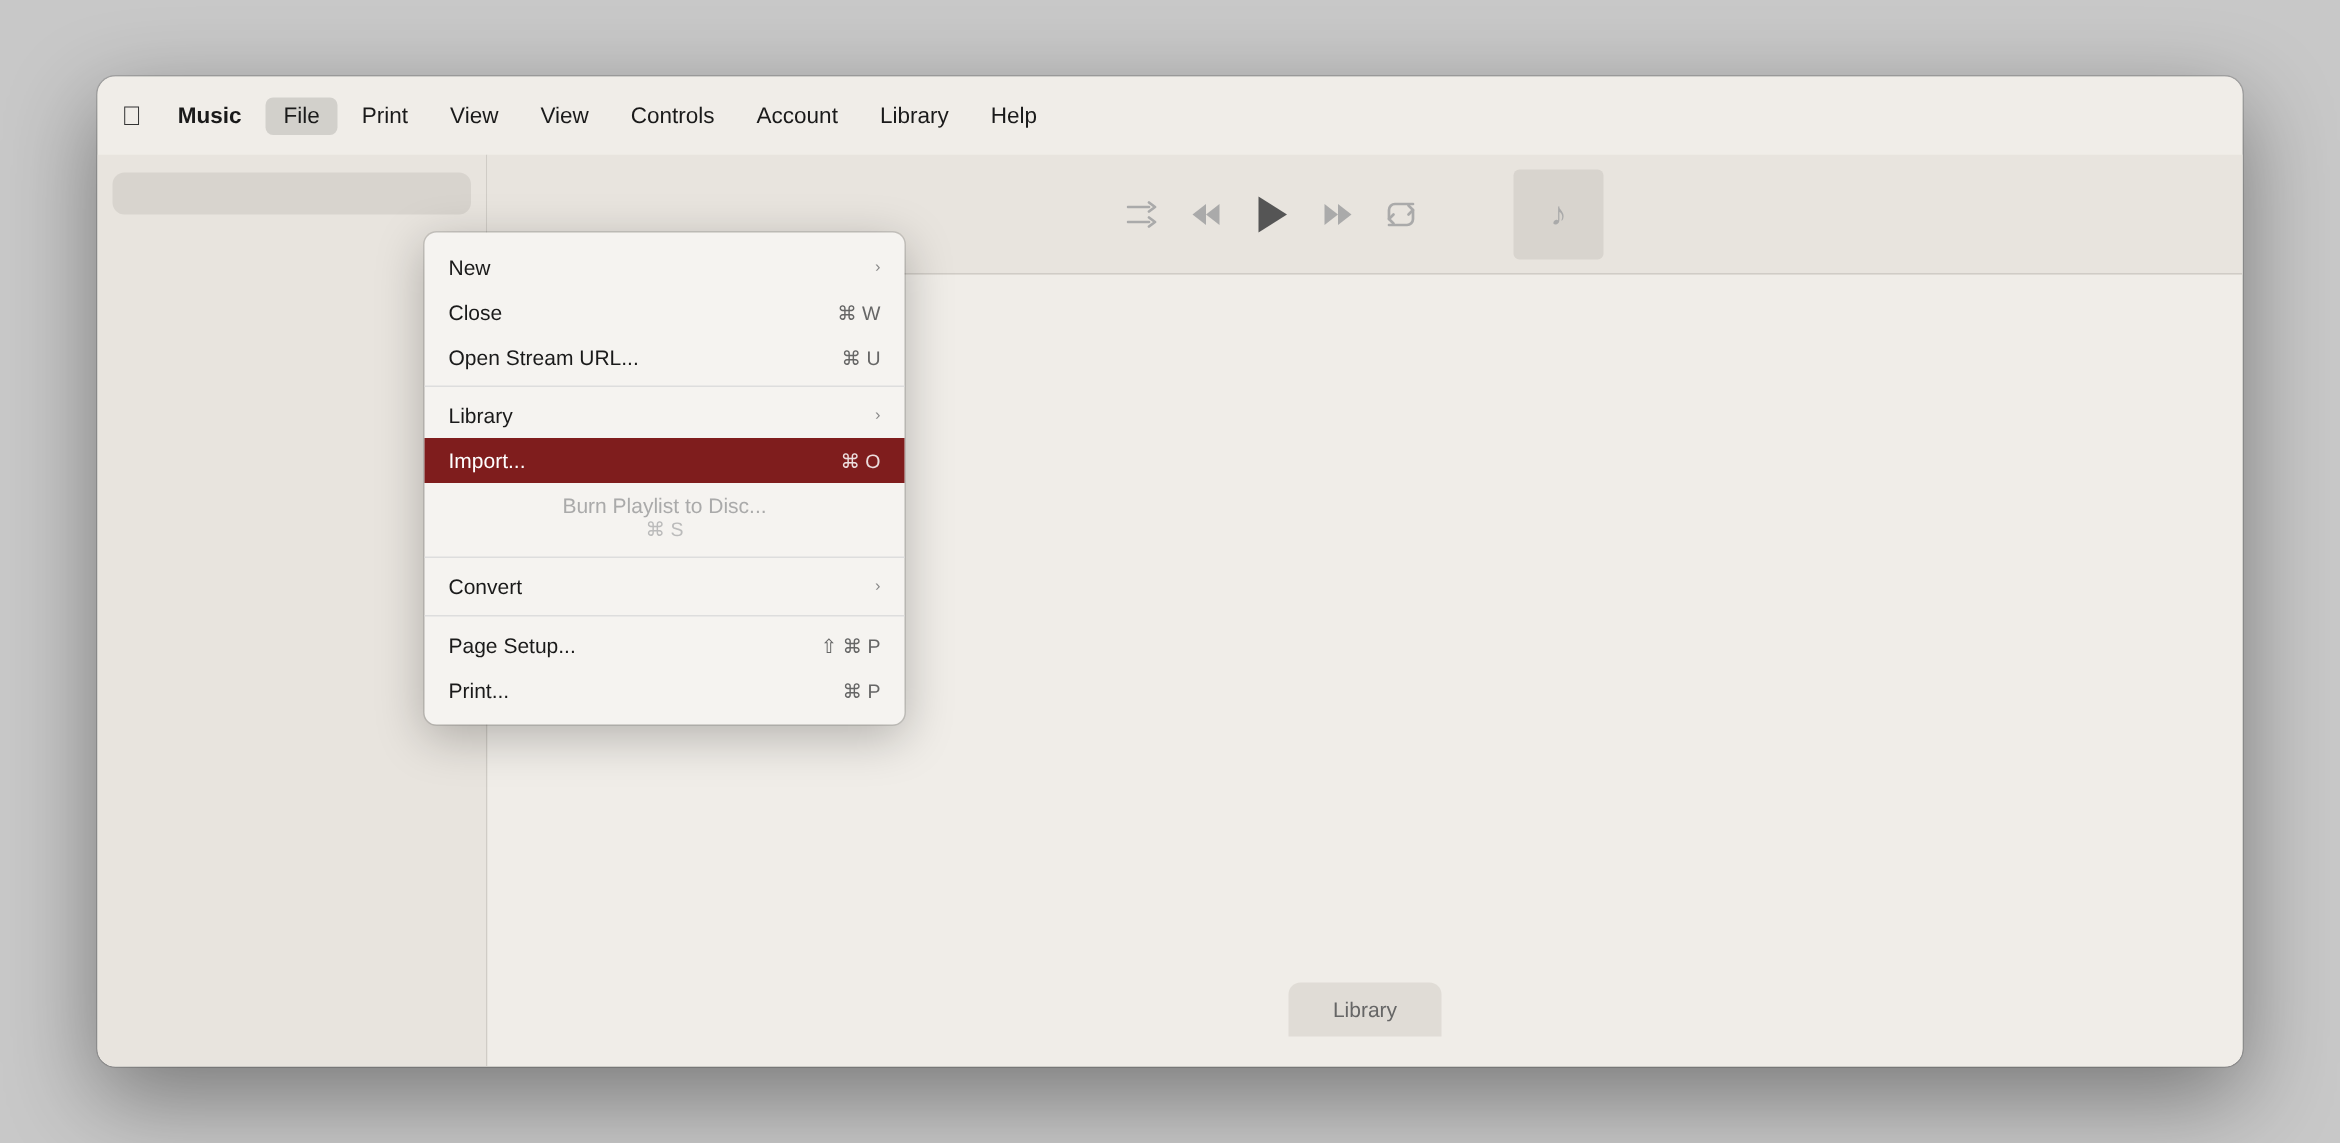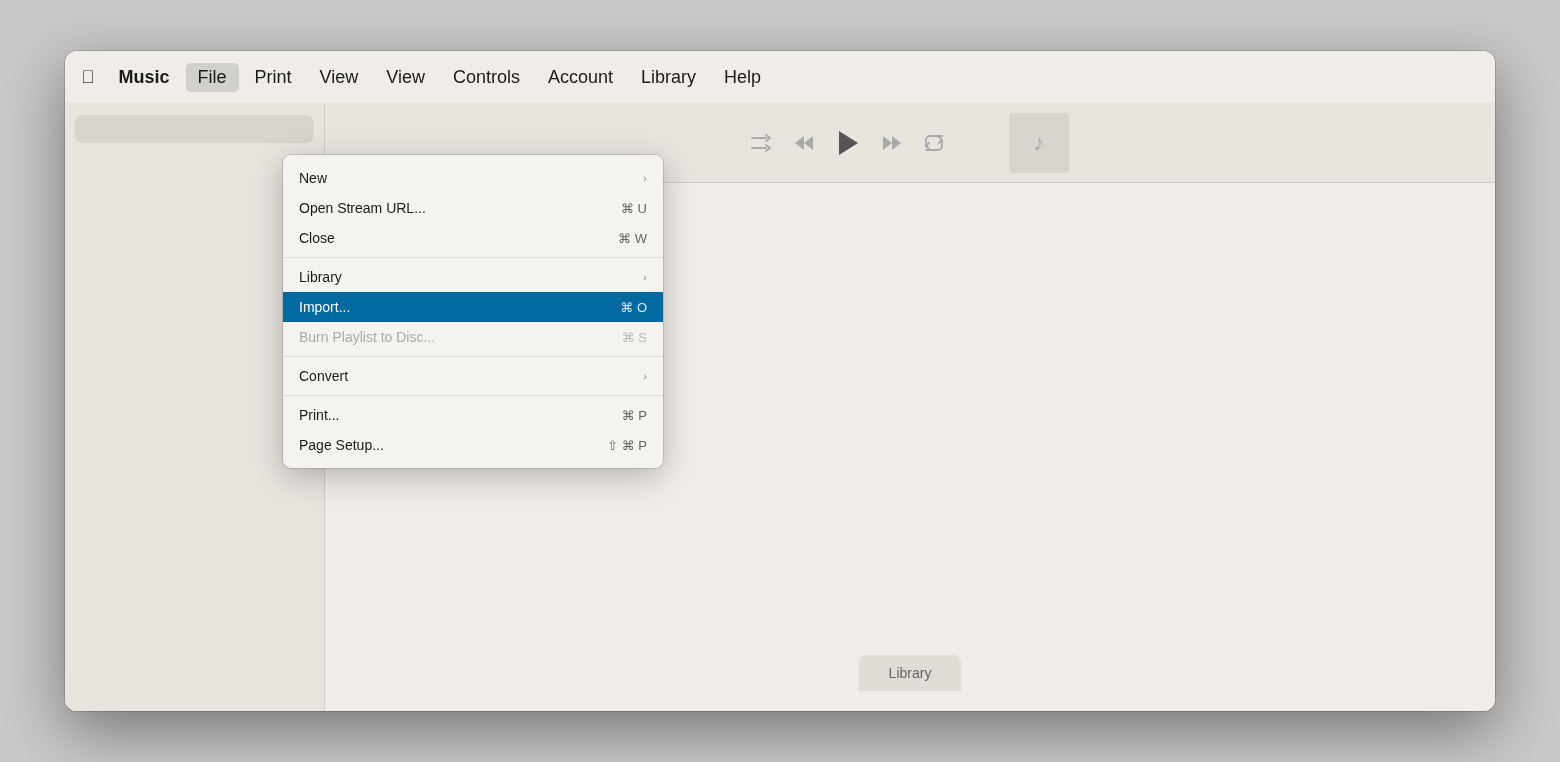--- a/index.html
+++ b/index.html
@@ -42,21 +42,21 @@
     .apple-logo {
       font-size: 18px;
       margin-right: 8px;
       color: #333;
       cursor: default;
     }
 
     .menu-item {
       padding: 4px 12px;
       border-radius: 5px;
-      font-size: 18px;
+      font-size: 15px;
       color: #1a1a1a;
       cursor: pointer;
       white-space: nowrap;
       font-weight: 400;
       user-select: none;
     }
 
     .menu-item.active {
       background: rgba(0,0,0,0.12);
     }
@@ -164,21 +164,21 @@
       right: 0;
       bottom: 0;
       z-index: 200;
       pointer-events: none;
     }
 
     .dropdown-menu {
       position: absolute;
       top: 0px;
       left: 218px;
-      width: 380px;
+      width: 320px;
       background: #f5f3f0;
       border-radius: 8px;
       box-shadow: 0 8px 32px rgba(0,0,0,0.25), 0 0 0 1px rgba(0,0,0,0.12);
       padding: 6px 0;
       pointer-events: all;
     }
 
     .menu-section {
       padding: 2px 0;
     }
@@ -194,27 +194,28 @@
       align-items: center;
       justify-content: space-between;
       padding: 7px 16px;
       font-size: 14px;
       color: #1a1a1a;
       cursor: pointer;
       user-select: none;
     }
 
     .dropdown-item.highlighted {
-      background: #0369a1;
+      background: #7f1d1d;
       color: white;
     }
 
     .dropdown-item.disabled {
       color: #aaa;
       cursor: default;
+      flex-direction: column;
     }
 
     .item-label {
       font-size: 14px;
     }
 
     .item-shortcut {
       font-size: 13px;
       color: #666;
       display: flex;
@@ -314,26 +315,26 @@
 
     <div class="dropdown-overlay">
       <div class="dropdown-menu">
 
         <div class="menu-section">
           <div class="dropdown-item">
             <span class="item-label">New</span>
             <span class="item-arrow">›</span>
           </div>
           <div class="dropdown-item">
+            <span class="item-label">Close</span>
+            <span class="item-shortcut">⌘ W</span>
+          </div>
+          <div class="dropdown-item">
             <span class="item-label">Open Stream URL...</span>
             <span class="item-shortcut">⌘ U</span>
-          </div>
-          <div class="dropdown-item">
-            <span class="item-label">Close</span>
-            <span class="item-shortcut">⌘ W</span>
           </div>
         </div>
 
         <div class="menu-section">
           <div class="dropdown-item">
             <span class="item-label">Library</span>
             <span class="item-arrow">›</span>
           </div>
           <div class="dropdown-item highlighted">
             <span class="item-label">Import...</span>
@@ -347,26 +348,26 @@
 
         <div class="menu-section">
           <div class="dropdown-item">
             <span class="item-label">Convert</span>
             <span class="item-arrow">›</span>
           </div>
         </div>
 
         <div class="menu-section">
           <div class="dropdown-item">
+            <span class="item-label">Page Setup...</span>
+            <span class="item-shortcut">⇧ ⌘ P</span>
+          </div>
+          <div class="dropdown-item">
             <span class="item-label">Print...</span>
             <span class="item-shortcut">⌘ P</span>
           </div>
-          <div class="dropdown-item">
-            <span class="item-label">Page Setup...</span>
-            <span class="item-shortcut">⇧ ⌘ P</span>
-          </div>
         </div>
 
       </div>
     </div>
 
   </div>
 </div>
 
 </body></html>

